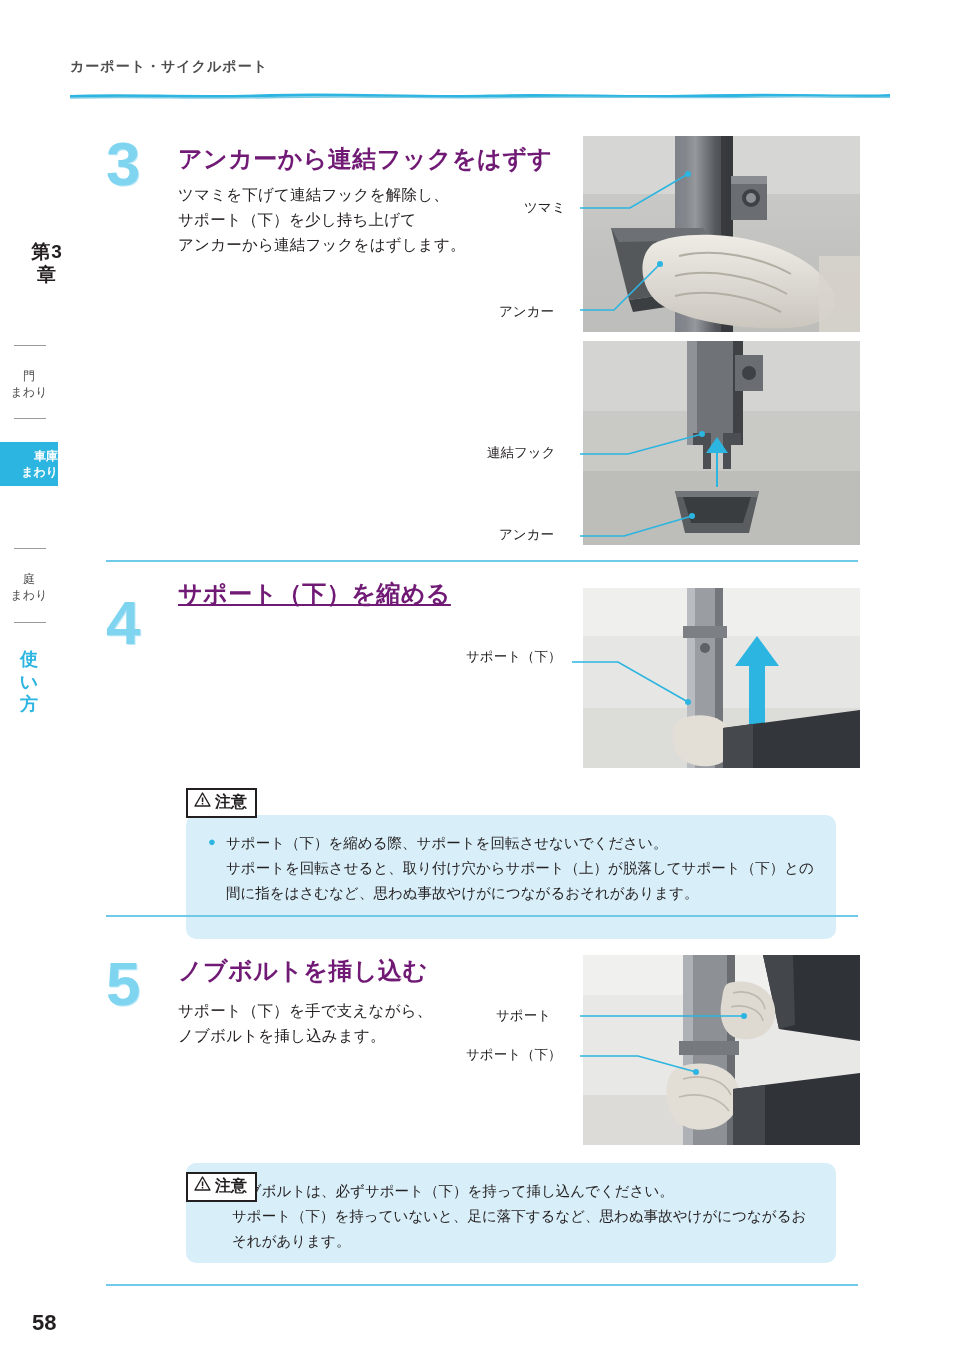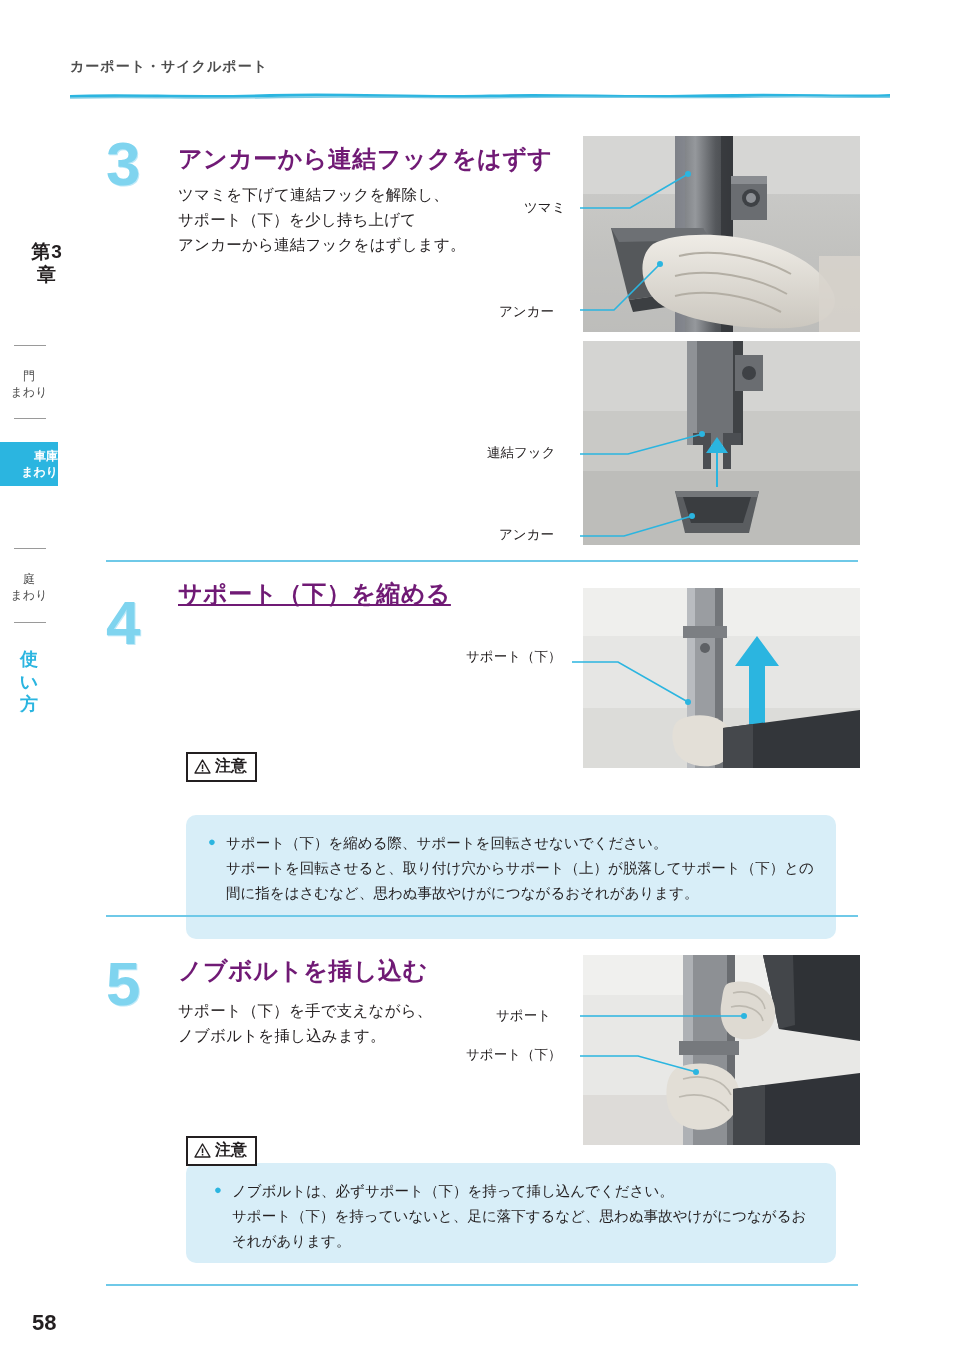--- a/index.html
+++ b/index.html
@@ -64,22 +64,22 @@
   
   .photo { position: absolute; overflow: hidden; background:#d9d9d9; }
 
   .callout {
     position: absolute; font-size: 13.5px; color: #231f20; white-space: nowrap;
   }
 
   
   .caution-label {
     position: absolute; border: 2px solid #231f20; background: #fff;
-    padding: 2px 8px 3px 6px; display: flex; align-items: center; gap: 4px;
-    font-size: 16px; font-weight: bold; color: #231f20; z-index: 3;
+    padding: 2px 8px 3px 6px; display: flex; align-items: flex-start; gap: 4px;
+    font-size: 16px; font-weight: bold; color: #231f20; z-index: 3; margin-top: 36px;
   }
   .caution-box {
     position: absolute; background: #d8eef8; border-radius: 10px;
     padding: 16px 22px 16px 22px;
   }
   .caution-box ul { margin:0; padding:0; list-style:none; }
   .caution-box li {
     position: relative; padding-left: 18px;
     font-size: 14.5px; line-height: 1.72; color: #231f20;
   }

